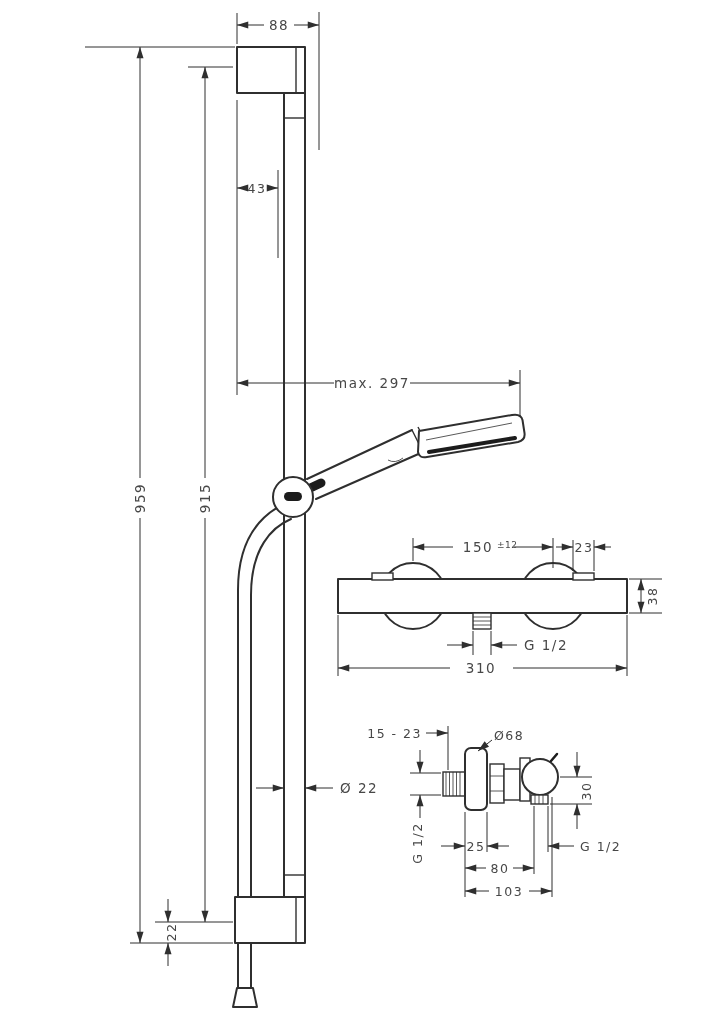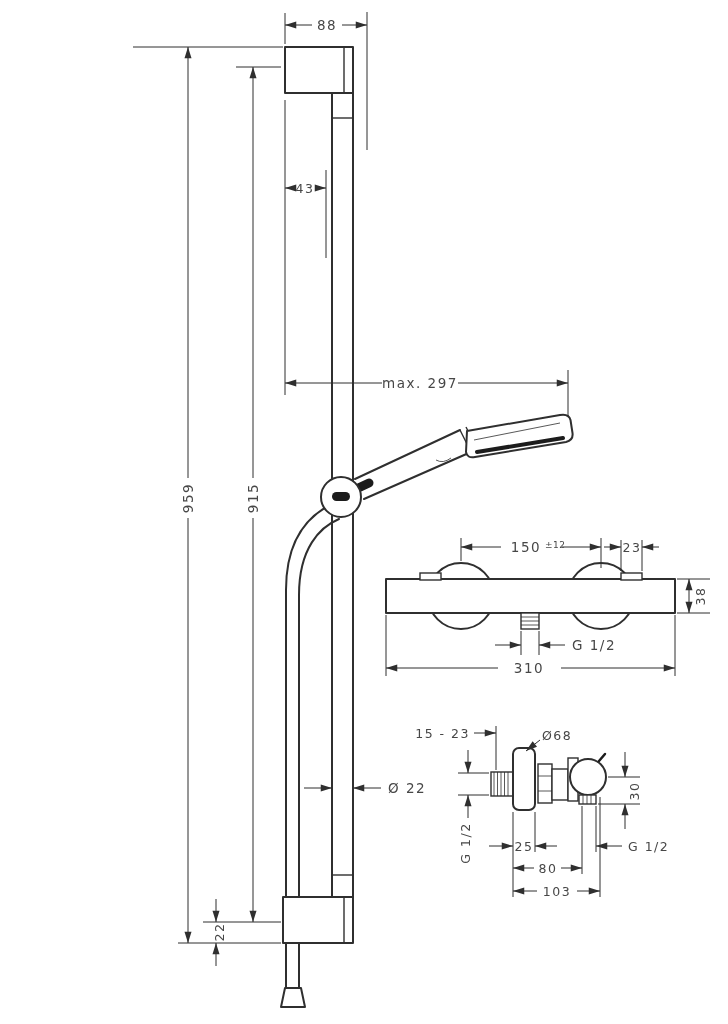--- a/index.html
+++ b/index.html
@@ -1,17 +1,17 @@
 <!DOCTYPE html>
 <html style="--line: #2f2f2f; --text: #474747; --dark: #1c1c1c; --bg: #ffffff;"><head>
 <meta charset="utf-8">
 <style>
   :root { --line:#2f2f2f; --text:#474747; --dark:#1c1c1c; --bg:#ffffff; }
   html,body { margin:0; padding:0; background:var(--bg); }
-  .page { width:672px; height:1024px; background:var(--bg); position:relative; overflow:hidden;margin-left:48px; }
+  .page { width:672px; height:1024px; background:var(--bg); position:relative; overflow:hidden; }
   svg { display:block; }
   .st  { stroke:var(--line); stroke-width:2;   fill:none; stroke-linejoin:round; stroke-linecap:round; }
   .stf { stroke:var(--line); stroke-width:2;   fill:#ffffff; stroke-linejoin:round; }
   .s15 { stroke:var(--line); stroke-width:1.4; fill:none; }
   .s15f{ stroke:var(--line); stroke-width:1.4; fill:#ffffff; }
   .hair{ stroke:var(--line); stroke-width:0.8; fill:none; }
   .dim { stroke:var(--line); stroke-width:1;   fill:none; }
   .dark{ stroke:var(--dark); fill:none; stroke-linecap:round; }
   #arrow path { fill:var(--line); }
   text { font-family:"DejaVu Sans","Liberation Sans",sans-serif; fill:var(--text);

